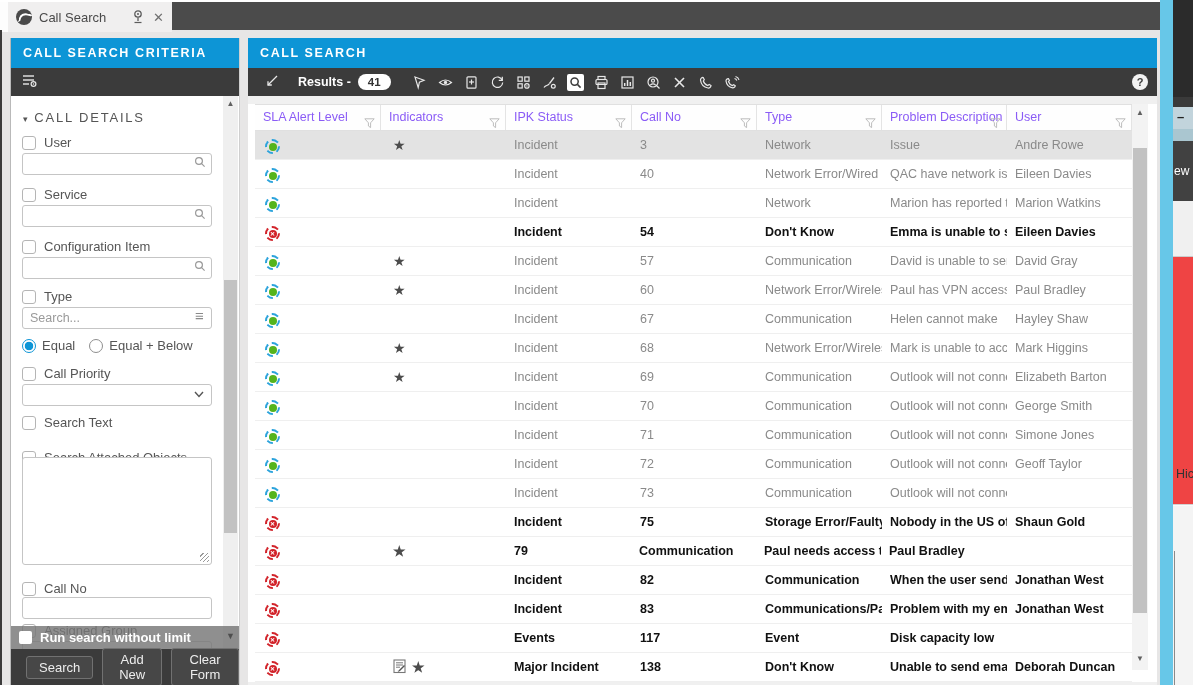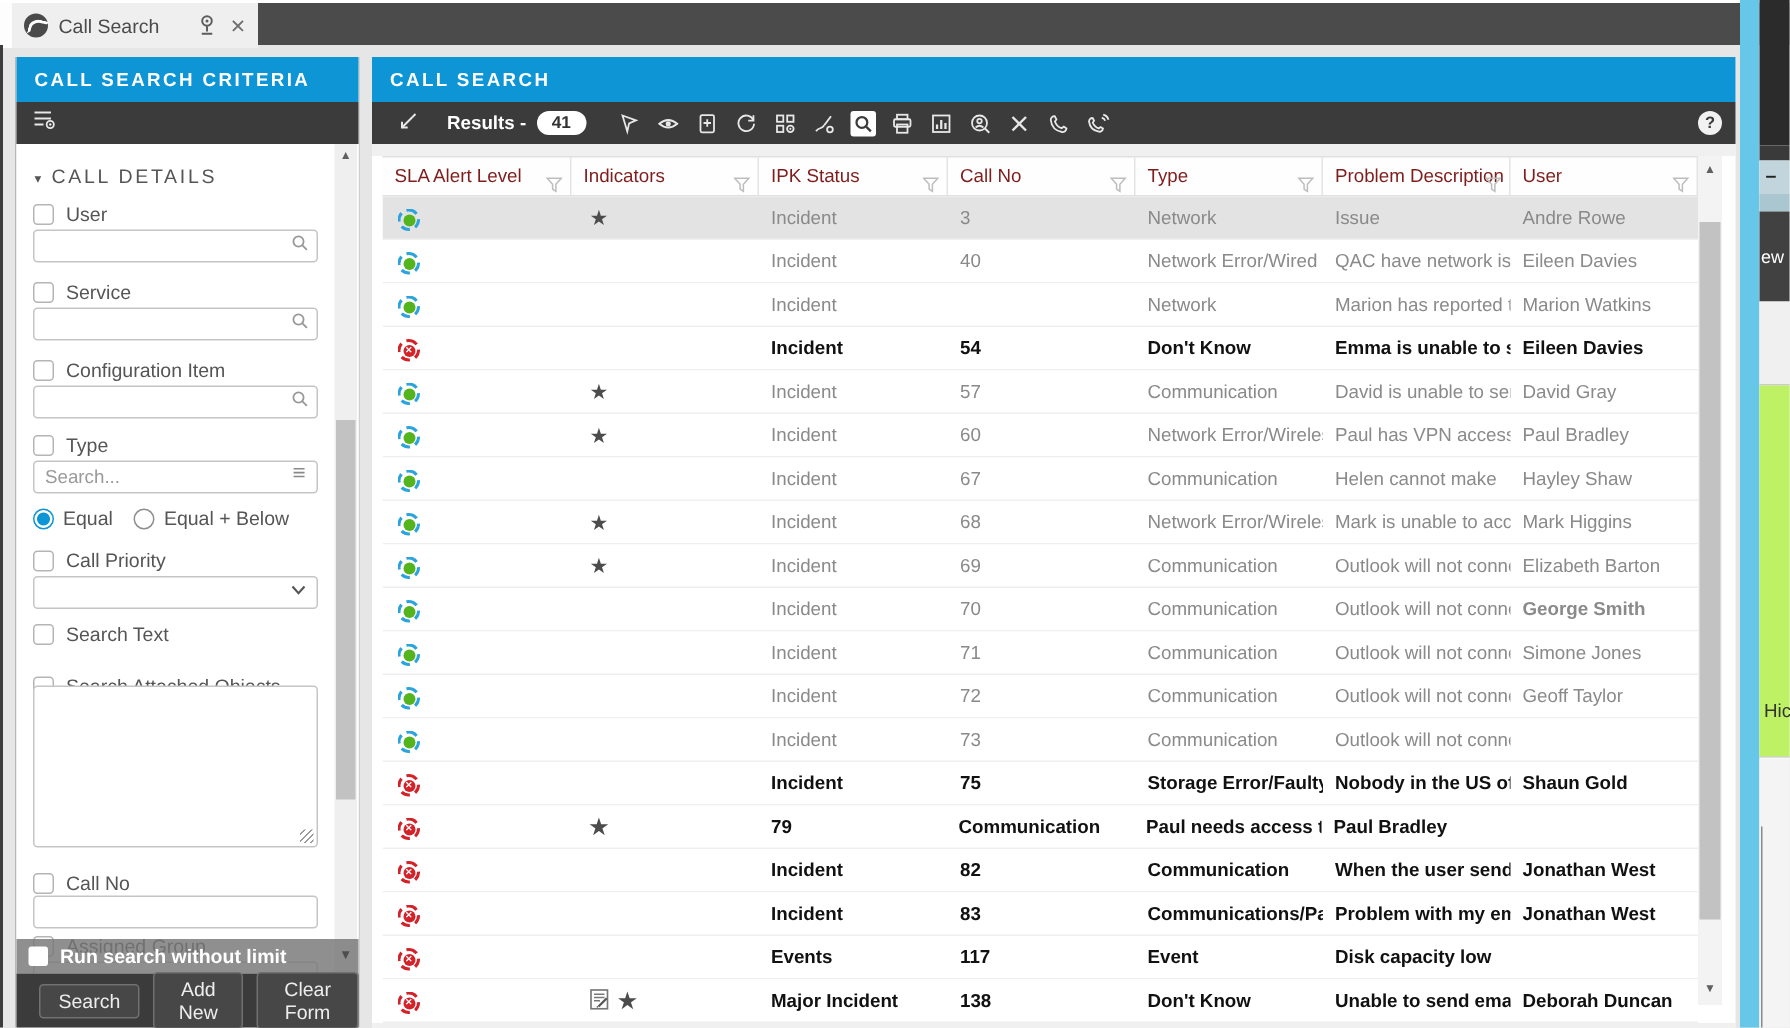--- a/index.html
+++ b/index.html
@@ -71,21 +71,21 @@
     padding:2px 10px; margin-right:16px; }
   .tb-ico { width:17px; height:17px; margin:0 4.5px; display:flex; align-items:center; justify-content:center; cursor:pointer; }
   .tb-ico svg { display:block; }
   .tb-ico.active { background:#fff; border-radius:2px; }
   .help-ico { position:absolute; right:9px; top:6px; width:16px; height:16px; background:#f2f2f2; color:#3b3b3b;
     border-radius:50%; font-size:11px; font-weight:bold; text-align:center; line-height:16px; cursor:pointer; }
   .m-gap { position:absolute; left:0; top:58px; width:100%; height:8px; background:#f0f0f0; }
 
   .t-head { position:absolute; left:7px; top:66px; width:877px; height:27px; display:flex;
     border-top:1px solid #e0e0e0; border-bottom:1px solid #e0e0e0; background:#fefefe; }
-  .t-hcell { position:relative; height:100%; border-right:1px solid #e4e4e4; color:#7f1d1d; font-size:12.5px;
+  .t-hcell { position:relative; height:100%; border-right:1px solid #e4e4e4; color:#8b5cf6; font-size:12.5px;
     line-height:25px; padding-left:8px; cursor:pointer; }
   .t-hcell .funnel { position:absolute; right:5px; top:8px; }
   .t-rows { position:absolute; left:7px; top:93px; width:877px; height:551px; overflow:hidden; }
   .t-row { position:relative; width:100%; height:29px; display:flex; border-bottom:1px solid #efefef; background:#fff; cursor:pointer; }
   .t-row.selected { background:#e3e3e3; }
   .t-cell { height:29px; line-height:29px; font-size:12.5px; color:#8a8a8a; padding-left:8px;
     white-space:nowrap; overflow:hidden; }
   .t-row.unread .t-cell { color:#111; font-weight:bold; }
   .sla-ring { display:inline-block; width:15px; height:15px; border-radius:50%; border:2px dashed #2ba3dc;
     position:relative; top:5px; left:2px; }
@@ -106,21 +106,21 @@
   .cyan-stripe { position:absolute; left:1160px; top:0; width:13px; height:685px; background:#67c7e8; }
   .bgw { position:absolute; left:1173px; top:0; width:20px; height:685px; background:#fafafa; }
   .bgw-top { position:absolute; left:0; top:0; width:20px; height:97px; background:#2b2b2b; }
   .bgw-bar { position:absolute; left:0; top:97px; width:20px; height:10px; background:#3a3a3a; }
   .bgw-min { position:absolute; left:0; top:107px; width:20px; height:22px; background:#c2d4dc; color:#222;
     font-size:13px; font-weight:bold; line-height:20px; padding-left:4px; cursor:pointer; }
   .bgw-min2 { position:absolute; left:0; top:129px; width:20px; height:12px; background:#aac6d0; }
   .bgw-dark { position:absolute; left:0; top:141px; width:20px; height:60px; background:#414141; color:#fff;
     font-size:12px; line-height:60px; padding-left:1px; }
   .bgw-grayA { position:absolute; left:0; top:201px; width:20px; height:56px; background:#f0f0f0; border-bottom:1px solid #cccccc; }
-  .bgw-white { position:absolute; left:0; top:257px; width:20px; height:248px; background:#bef264; border-bottom:1px solid #d2d2d2; }
+  .bgw-white { position:absolute; left:0; top:257px; width:20px; height:248px; background:#ef4444; border-bottom:1px solid #d2d2d2; }
   .bgw-hid { position:absolute; left:3px; top:210px; font-size:12.5px; color:#333; }
   .bgw-low { position:absolute; left:0; top:506px; width:20px; height:179px; background:#f4f4f4; }
   .bgw-vline { position:absolute; left:1px; top:45px; width:1px; height:134px; background:#8a8a8a; }
 </style>
 </head>
 <body>
 
 <div class="tabbar">
   <div class="tabbar-left-gap"></div>
   <div class="tab">
@@ -474,21 +474,21 @@
         <div class="t-cell" style="width: 125px;">Outlook will not connect</div>
         <div class="t-cell" style="width: 125px;">Elizabeth Barton</div>
       </div>
       <div class="t-row">
         <div class="t-cell" style="width: 126px;"><span class="sla-ring"><span class="sla-core"></span></span></div>
         <div class="t-cell" style="width: 125px; padding-left: 12px;"></div>
         <div class="t-cell" style="width: 126px;">Incident</div>
         <div class="t-cell" style="width: 125px;">70</div>
         <div class="t-cell" style="width: 125px;">Communication</div>
         <div class="t-cell" style="width: 125px;">Outlook will not connect</div>
-        <div class="t-cell" style="width: 125px; font-weight: bold;">George Smith</div>
+        <div class="t-cell" style="width: 125px;">George Smith</div>
       </div>
       <div class="t-row">
         <div class="t-cell" style="width: 126px;"><span class="sla-ring"><span class="sla-core"></span></span></div>
         <div class="t-cell" style="width: 125px; padding-left: 12px;"></div>
         <div class="t-cell" style="width: 126px;">Incident</div>
         <div class="t-cell" style="width: 125px;">71</div>
         <div class="t-cell" style="width: 125px;">Communication</div>
         <div class="t-cell" style="width: 125px;">Outlook will not connect</div>
         <div class="t-cell" style="width: 125px;">Simone Jones</div>
       </div>

